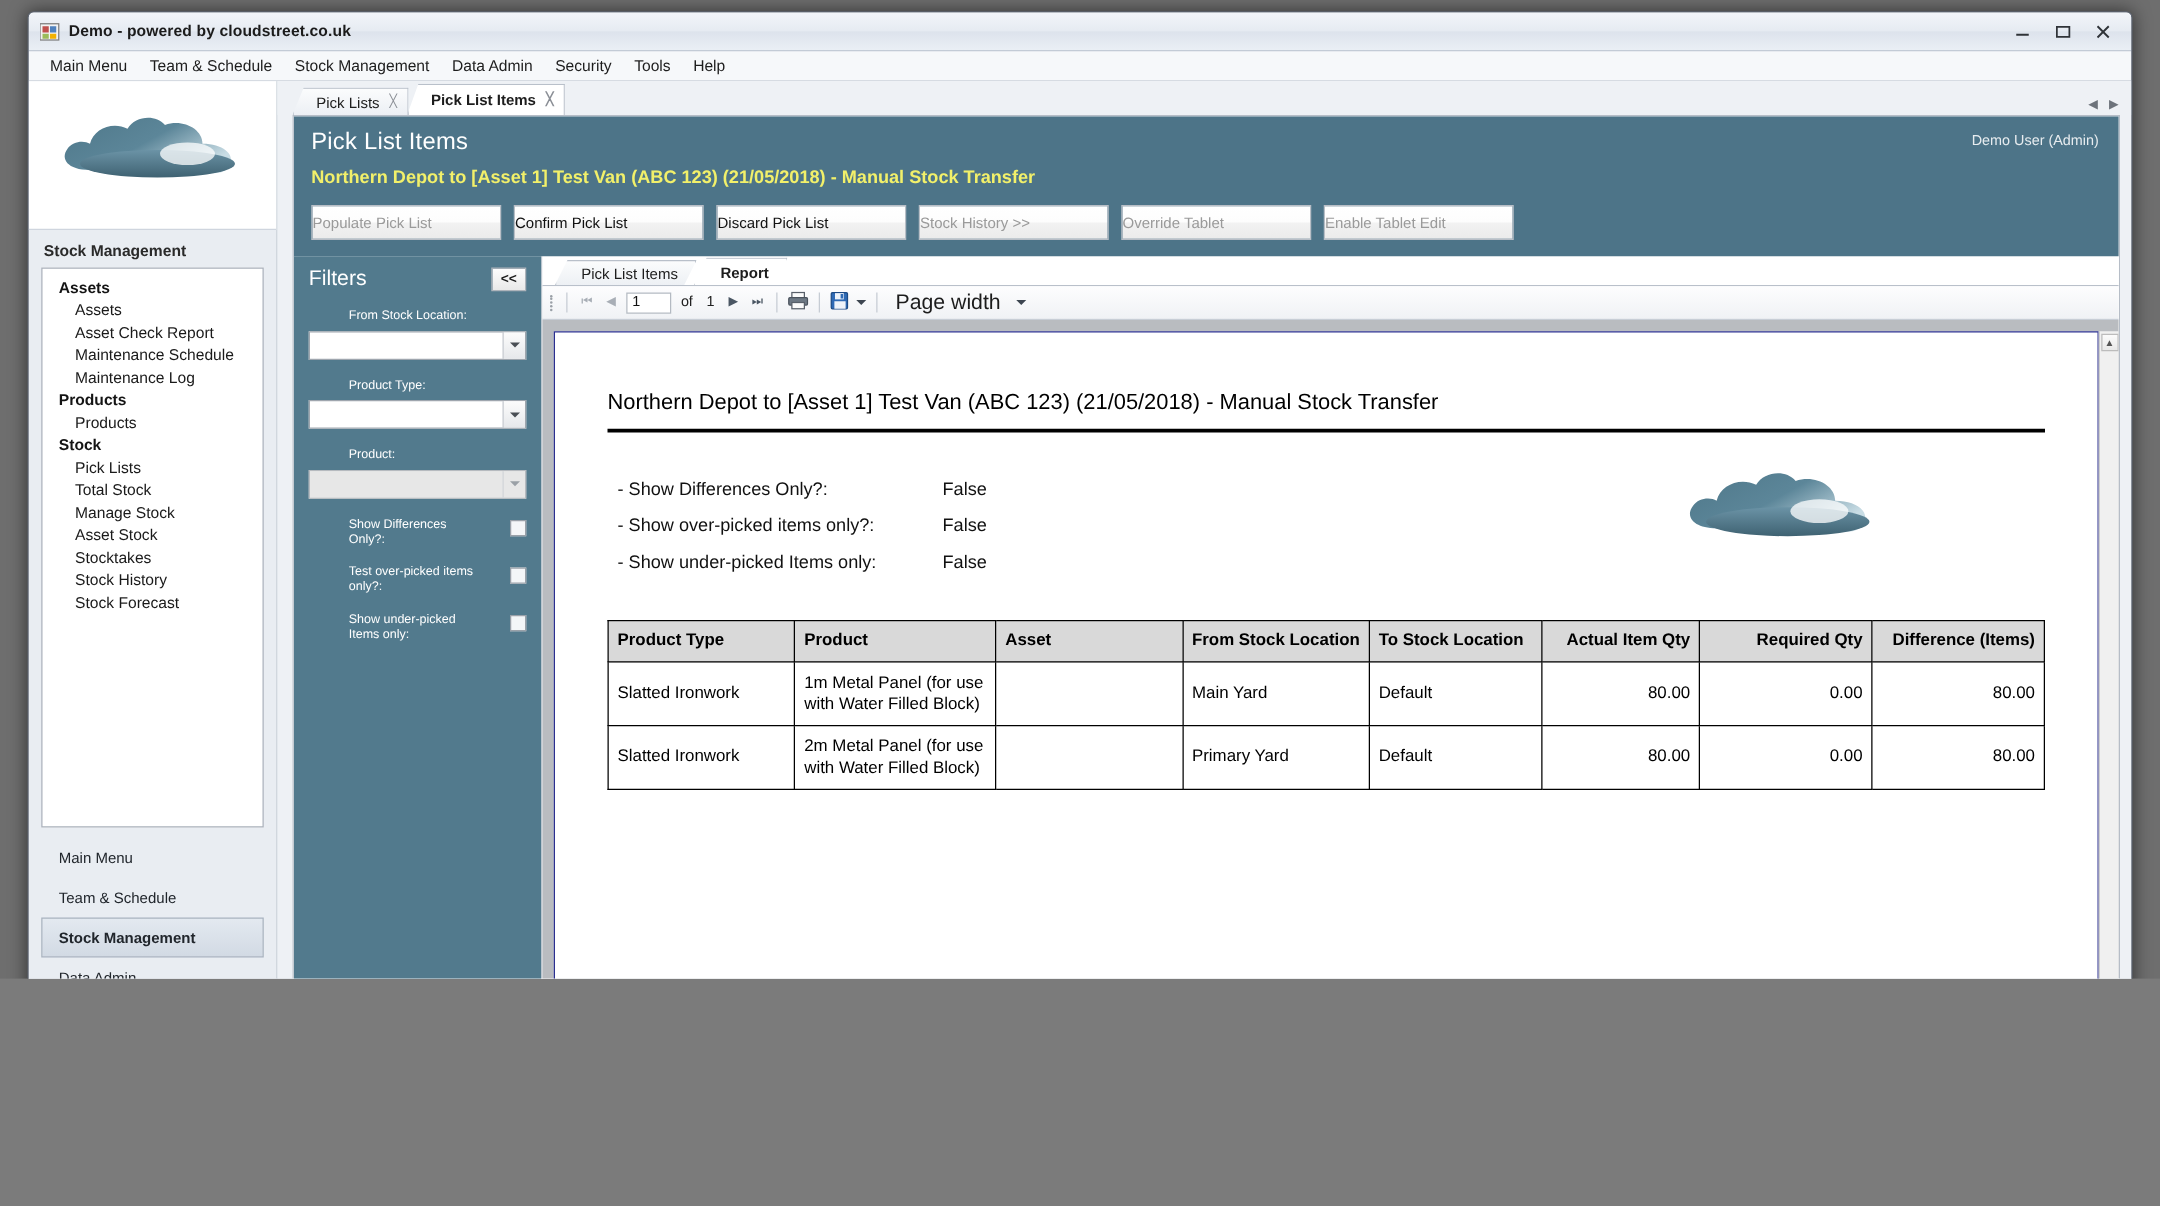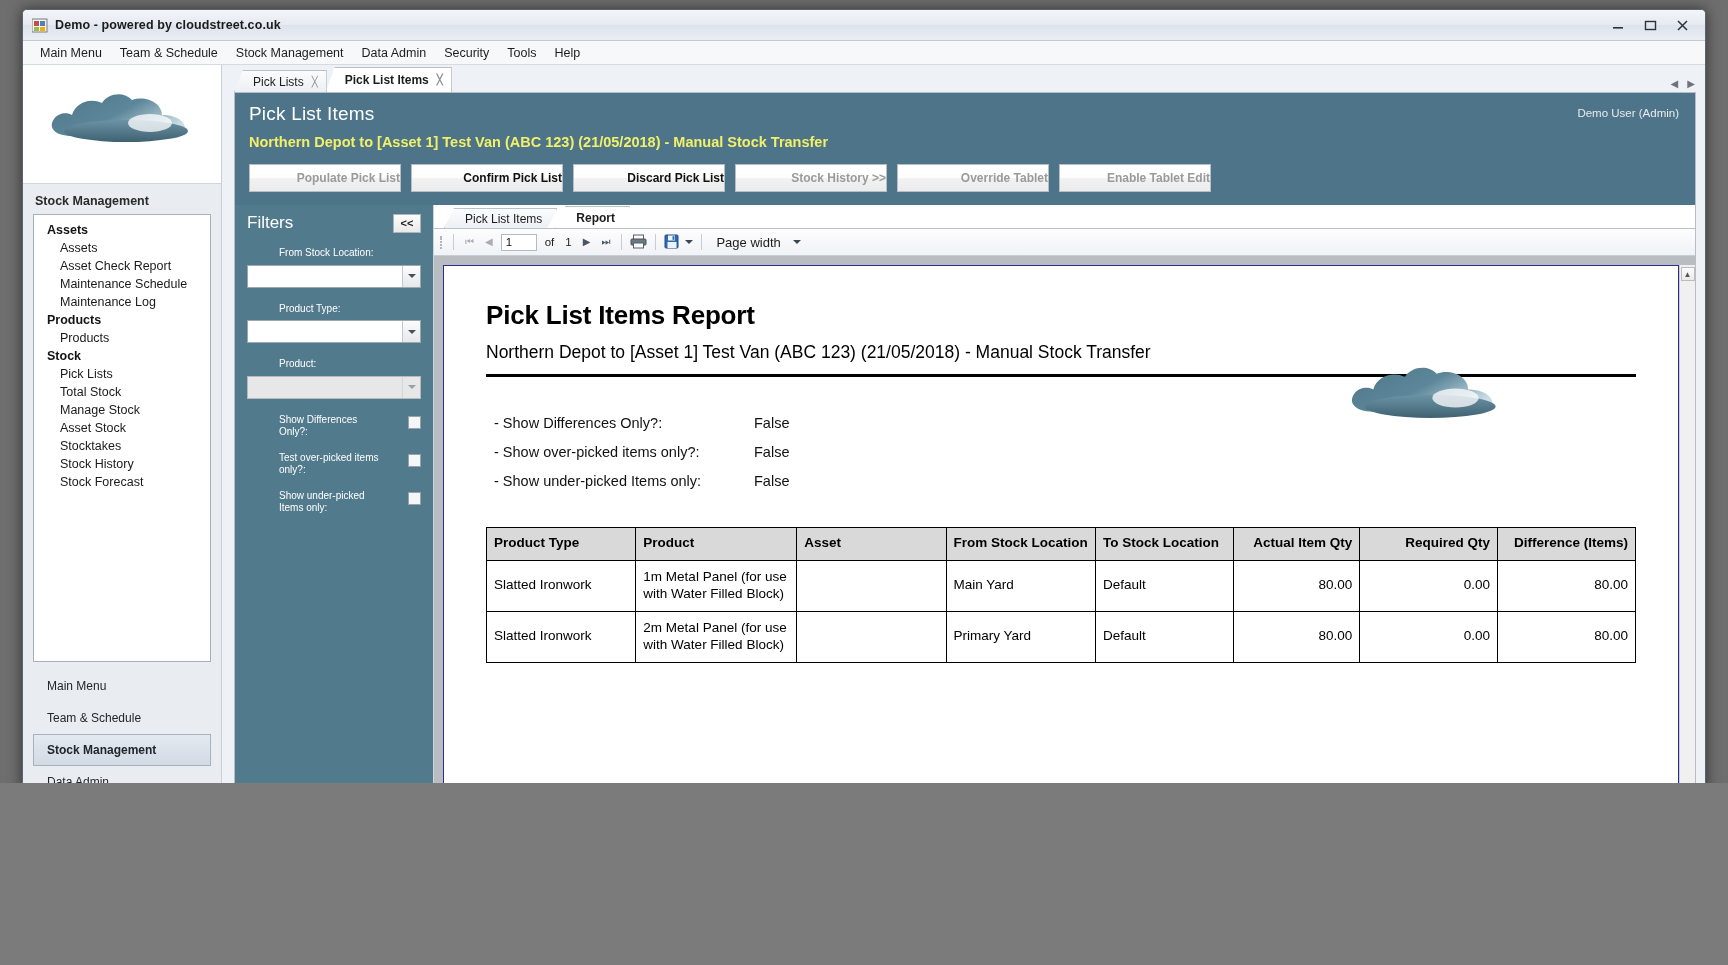--- a/index.html
+++ b/index.html
@@ -196,26 +196,25 @@
   .page-user {
     position: absolute; right: 16px; top: 14px;
     font-size: 11.5px; color: #e7ecef;
   }
   .action-row {
     display: flex; gap: 10px;
     padding: 14px 0 13px 0;
   }
   .act-btn {
     min-width: 152px; height: 28px;
-    display: flex; align-items: center; justify-content: flex-end;
+    display: flex; align-items: center; justify-content: flex-start;
     background: linear-gradient(to bottom,#ffffff 0%,#fdfdfd 48%,#f2f2f2 52%,#ebebeb 100%);
     border: 1px solid #b8bec6;
-    font-size: 12px; font-weight: bold; color: #111;
+    font-size: 12px; font-weight: normal; color: #111;
     white-space: nowrap;
-    padding-left: 12px;
   }
   .act-btn.disabled { color: #9a9a9a; }
 
   
   .lower {
     flex: 1; min-height: 0;
     display: flex;
     background: #ffffff;
   }
 
@@ -340,21 +339,21 @@
   .nav-arrow.dim { color: #a8aeb6; }
   .pg-input {
     width: 36px; height: 17px;
     background: #ffffff; border: 1px solid #b4bac2;
     font-size: 11.5px; color: #111;
     display: flex; align-items: center; padding-left: 4px;
   }
   .of-lbl { font-size: 11.5px; color: #202020; padding: 0 3px; }
   .zoomsel {
     display: flex; align-items: center; gap: 12px;
-    font-size: 13px; color: #1c1c1c; padding-left: 6px;
+    font-size: 17px; color: #1c1c1c; padding-left: 6px;
   }
   .caret-dn { width:0;height:0;border-left:4px solid transparent;border-right:4px solid transparent;border-top:4px solid #3c4550;}
 
   .rpt-surface {
     flex: 1; min-height: 0;
     background: #b9bcc0;
     padding: 9px 0 0 9px;
     display: flex;
     overflow: hidden;
     position: relative;
@@ -686,21 +685,20 @@
                 <span class="zoomsel">
                   <span>Page width</span>
                   <span class="caret-dn"></span>
                 </span>
               </div>
 
               <div class="rpt-surface">
                 <div class="rpt-page">
 
                   <div class="rpt-head-wrap">
-                    <div class="rpt-title">Pick List Items Report</div>
                     <div class="rpt-sub">Northern Depot to [Asset 1] Test Van (ABC 123) (21/05/2018) - Manual Stock Transfer</div>
                     <div class="rpt-hr"></div>
                     <span class="rpt-logo">
                       <svg width="180" height="78" viewBox="0 0 160 74">
                         <path d="M30 49 C12 49 6 40 12 32 C16 26 25 25 30 28 C33 16 48 10 60 16 C66 6 82 4 90 13 C104 8 120 16 120 28 C136 28 146 36 142 45 C139 52 128 53 120 50 Z" fill="url(#cg1)"></path>
                         <ellipse cx="84" cy="44" rx="62" ry="11" fill="url(#cg2)"></ellipse>
                         <ellipse cx="108" cy="36" rx="22" ry="9" fill="#ffffff" opacity="0.75"></ellipse>
                       </svg>
                     </span>
                   </div>

